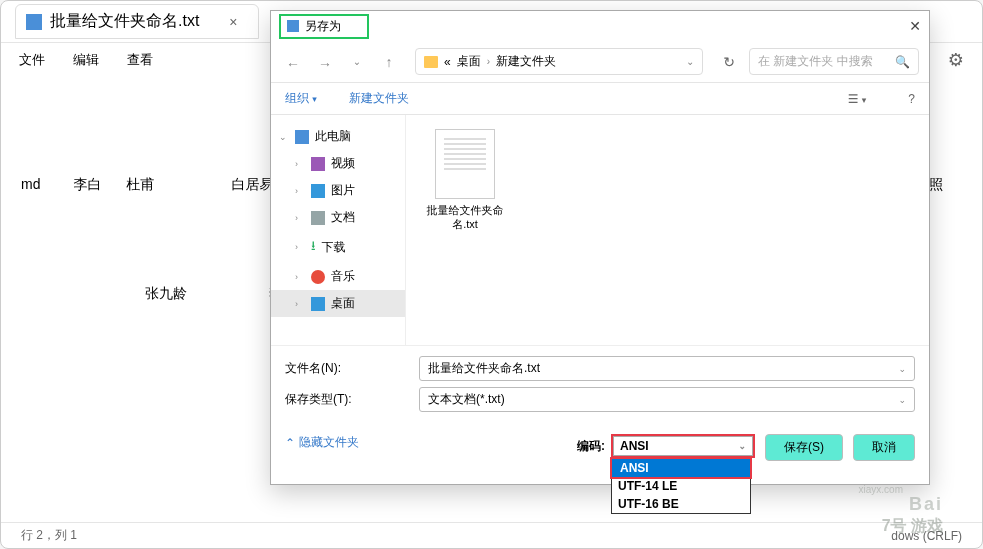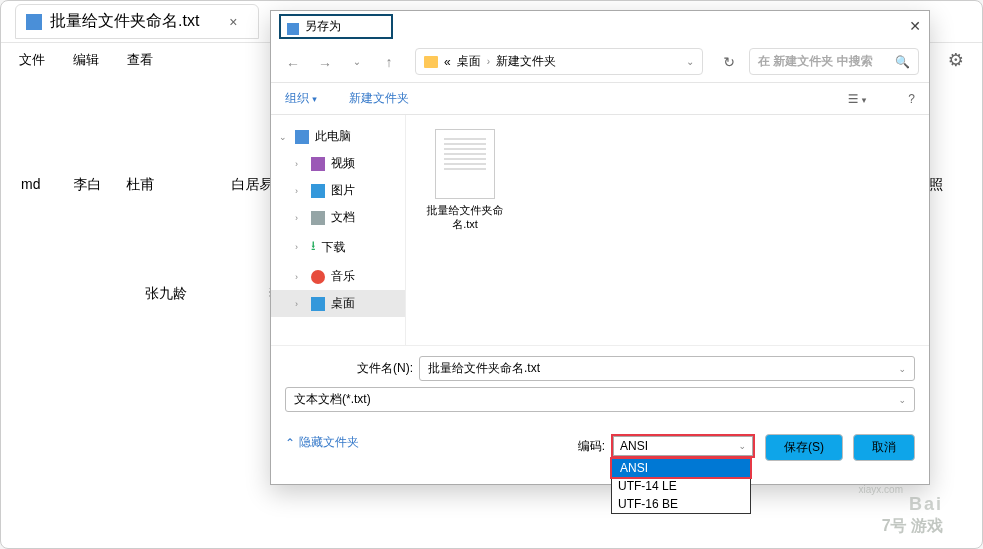--- a/index.html
+++ b/index.html
@@ -19,30 +19,30 @@
     .notepad-content { padding: 16px 20px; font-size: 14px; line-height: 2.6; white-space: pre; }
     .poet-row { display: flex; gap: 6px; }
     .poet-row span { width: 56px; text-align: left; }
     
     .statusbar { position: absolute; bottom: 0; left: 0; right: 0; height: 26px; padding: 0 20px; display: flex; align-items: center; font-size: 12px; color: #666; border-top: 1px solid #e5e5e5; }
     .statusbar .right { margin-left: auto; }
     
     
     .dialog { position: absolute; top: 10px; left: 270px; width: 660px; height: 475px; background: #fff; border: 1px solid #aaa; box-shadow: 0 8px 24px rgba(0,0,0,0.2); }
     .dialog-titlebar { height: 30px; display: flex; align-items: center; padding: 0 8px; font-size: 12px; }
-    .dialog-title-box { border: 2px solid #0c4a6e; padding: 2px 50px 2px 6px; display: flex; align-items: flex-end; }
+    .dialog-title-box { border: 2px solid #22c55e; padding: 2px 26px 2px 6px; display: flex; align-items: center; }
     .dialog-close { margin-left: auto; font-size: 14px; color: #444; cursor: pointer; }
     
     .dialog-toolbar { height: 42px; display: flex; align-items: center; padding: 0 10px; gap: 8px; border-bottom: 1px solid #e5e5e5; }
     .nav-btn { width: 24px; height: 24px; display: flex; align-items: center; justify-content: center; color: #888; font-size: 14px; cursor: pointer; }
     .breadcrumb { flex: 1; display: flex; align-items: center; gap: 6px; padding: 4px 8px; border: 1px solid #ddd; border-radius: 4px; margin: 0 6px; font-size: 12px; }
     .folder-icon { width: 14px; height: 12px; background: #ffc857; border-radius: 1px; }
     .bc-chevron { color: #888; font-size: 10px; }
     .refresh-btn { color: #666; font-size: 14px; cursor: pointer; padding: 0 6px; }
-    .search-box { width: 170px; padding: 4px 8px; border: 1px solid #ddd; border-radius: 4px; font-size: 12px; display: flex; align-items: center; font-weight: bold; }
+    .search-box { width: 170px; padding: 4px 8px; border: 1px solid #ddd; border-radius: 4px; font-size: 12px; display: flex; align-items: center; }
     .search-placeholder { color: #aaa; flex: 1; }
     .search-icon { color: #888; }
     
     .dialog-actionbar { height: 32px; display: flex; align-items: center; padding: 0 14px; gap: 32px; font-size: 12px; color: #3478c9; border-bottom: 1px solid #e5e5e5; }
     .actionbar-spacer { flex: 1; }
     .view-icon { color: #666; }
     
     .dialog-body { display: flex; height: 230px; }
     .sidebar { width: 135px; padding: 8px 0; font-size: 12px; border-right: 1px solid #eee; }
     .tree-item { display: flex; align-items: center; padding: 5px 8px; gap: 6px; cursor: pointer; }
@@ -59,37 +59,37 @@
     .icon-desktop { background: #3498db; }
     
     .file-area { flex: 1; padding: 14px; }
     .file-item { width: 90px; text-align: center; cursor: pointer; }
     .file-thumb { width: 60px; height: 70px; margin: 0 auto 4px; background: #fff; border: 1px solid #ccc; position: relative; }
     .file-thumb::before { content: ''; position: absolute; top: 8px; left: 8px; right: 8px; height: 2px; background: #ddd; box-shadow: 0 5px 0 #ddd, 0 10px 0 #ddd, 0 15px 0 #ddd, 0 20px 0 #ddd, 0 25px 0 #ddd, 0 30px 0 #ddd; }
     .file-name { font-size: 11px; line-height: 1.3; }
     
     .dialog-footer { padding: 10px 14px; font-size: 12px; border-top: 1px solid #eee; }
     .form-row { display: flex; align-items: center; margin-bottom: 6px; gap: 6px; }
-    .form-label { width: 128px; text-align: right; }
+    .form-label { width: 128px; text-align: left; }
     .form-input { flex: 1; padding: 3px 8px; border: 1px solid #bbb; border-radius: 3px; display: flex; align-items: center; font-size: 12px; }
     .form-input .dd { margin-left: auto; color: #888; font-size: 9px; }
     
     .bottom-row { display: flex; align-items: flex-start; padding: 6px 14px 10px; gap: 10px; position: relative; }
     .hide-folders { font-size: 12px; color: #3478c9; display: flex; align-items: center; gap: 4px; }
-    .encoding-area { margin-left: auto; display: flex; align-items: flex-start; gap: 6px; position: relative; }
+    .encoding-area { margin-left: auto; display: flex; align-items: flex-start; gap: 6px; position: relative; font-weight: bold; }
     .encoding-label { font-size: 12px; padding-top: 4px; }
     .encoding-box { border: 2px solid #e63946; }
     .encoding-select { display: flex; align-items: center; width: 140px; padding: 2px 6px; border: 1px solid #aaa; font-size: 12px; background: #fff; }
     .encoding-select .dd { margin-left: auto; font-size: 9px; color: #888; }
     .encoding-dropdown { position: absolute; top: 100%; left: 0; width: 140px; border: 1px solid #333; background: #fff; font-size: 12px; }
     .encoding-option { padding: 2px 6px; }
     .encoding-option.selected { background: #0078d4; color: #fff; }
     .encoding-option.highlighted-box { border: 2px solid #e63946; margin: -2px; padding: 2px 8px; position: relative; z-index: 2; }
     
-    .dialog-btn { padding: 4px 18px; border: 1px solid #bbb; border-radius: 4px; background: #0ea5e9; font-size: 12px; cursor: pointer; }
+    .dialog-btn { padding: 4px 18px; border: 1px solid #bbb; border-radius: 4px; background: #5eead4; font-size: 12px; cursor: pointer; }
     
     .watermark { position: absolute; bottom: 12px; right: 40px; font-size: 16px; color: rgba(120,130,120,0.45); font-weight: bold; }
     .watermark2 { position: absolute; bottom: 34px; right: 40px; font-size: 18px; color: rgba(130,140,130,0.4); font-weight: bold; letter-spacing: 2px; }
     .watermark3 { position: absolute; bottom: 54px; right: 80px; font-size: 10px; color: rgba(120,130,120,0.35); }
   </style>
 </head>
 <body>
 
 <div class="notepad-window">
   <div class="notepad-titlebar">
@@ -128,20 +128,24 @@
       <span>清照</span>
     </div>
     <div class="poet-row">
       <span></span>
       <span></span>
       <span>张九龄</span>
       <span></span>
       <span>李商隐</span>
       <span>李煜</span>
     </div>
+  </div>
+  <div class="statusbar">
+    <span>行 2，列 1</span>
+    <span class="right">dows (CRLF)</span>
   </div>
 </div>
 
 <div class="dialog">
   <div class="dialog-titlebar">
     <div class="dialog-title-box">
       <span class="notepad-icon" style="width:12px;height:12px;margin-right:6px"></span>
       <span>另存为</span>
     </div>
     <span class="dialog-close">✕</span>
@@ -223,20 +227,21 @@
 
   <div class="dialog-footer">
     <div class="form-row">
       <span class="form-label">文件名(N):</span>
       <div class="form-input">
         <span>批量给文件夹命名.txt</span>
         <span class="dd">⌄</span>
       </div>
     </div>
     <div class="form-row">
+      <span class="form-label">保存类型(T):</span>
       <div class="form-input">
         <span>文本文档(*.txt)</span>
         <span class="dd">⌄</span>
       </div>
     </div>
   </div>
 
   <div class="bottom-row">
     <span class="hide-folders">
       <span>⌃</span>

